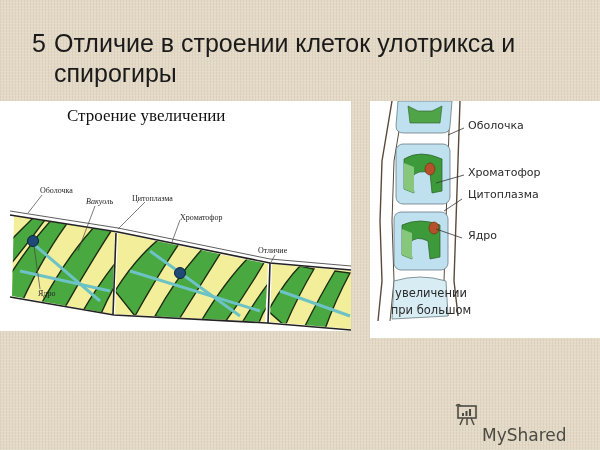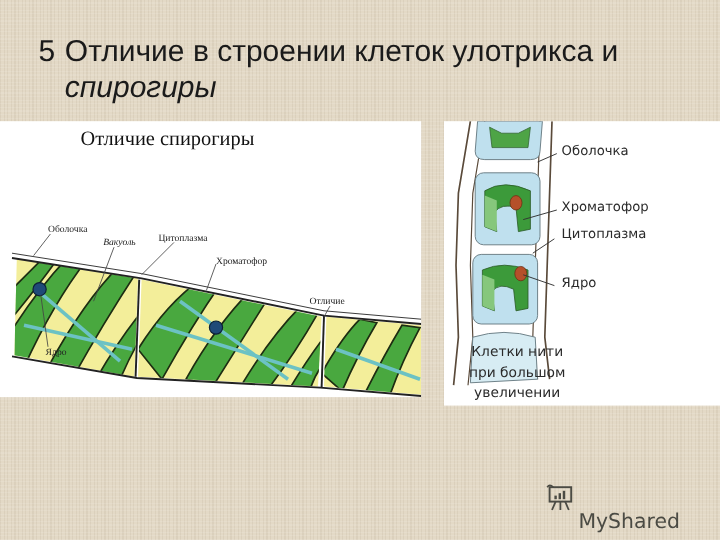--- a/index.html
+++ b/index.html
@@ -10,21 +10,21 @@
     background-image:
       repeating-linear-gradient(0deg, rgba(255,255,255,0.10) 0 1px, transparent 1px 3px),
       repeating-linear-gradient(90deg, rgba(120,100,70,0.08) 0 1px, transparent 1px 3px);
     font-family: "Liberation Sans", sans-serif;
   }
   .slide-title {
     position: absolute; left: 32px; top: 28px; width: 560px;
     font-size: 25px; line-height: 30px; color: #1a1a1a;
   }
   .slide-title .num { display: inline-block; width: 22px; }
-  .slide-title .line2 { padding-left: 22px; display: block; font-style: italic; }
+  .slide-title .line2 { padding-left: 22px; display: block; }
 
   .panel-left {
     position: absolute; left: 0; top: 101px; width: 351px; height: 230px;
     background: #ffffff;
   }
   .panel-left .ptitle {
     position: absolute; left: 67px; top: 5px;
     font-family: "Liberation Serif", serif; font-size: 17px; color: #111;
   }
   .panel-right {
@@ -56,21 +56,21 @@
 </style>
 </head>
 <body>
 
 <div class="slide-title">
   <span class="num">5</span><span>Отличие в строении клеток улотрикса и</span>
   <span class="line2">спирогиры</span>
 </div>
 
 <div class="panel-left">
-  <div class="ptitle">Отличие спирогиры</div>
+  <div class="ptitle">Строение увеличении</div>
 
   <svg width="351" height="230" viewBox="0 0 351 230">
     <defs>
       <clipPath id="c1">
           <path d="M14,115 L115,131 L112,213 L12,195 Z"></path>
         </clipPath>
       <clipPath id="c2">
           <path d="M118,132 L268,163 L265,221 L115,213 Z"></path>
         </clipPath>
       <clipPath id="c3">
@@ -161,23 +161,22 @@
       <line x1="66" y1="128" x2="92" y2="137"></line>
     </g>
   </svg>
 
   <div class="lbl-sans" style="left:98px;top:18px;">Оболочка</div>
   <div class="lbl-sans" style="left:98px;top:65px;">Хроматофор</div>
   <div class="lbl-sans" style="left:98px;top:87px;">Цитоплазма</div>
   <div class="lbl-sans" style="left:98px;top:128px;">Ядро</div>
 
   <div class="caption">
-    <div>Клетки нити</div>
+    <div>увеличении</div>
     <div>при большом</div>
-    <div>увеличении</div>
   </div>
 </div>
 
 <div class="logo">
   <svg width="24" height="24" viewBox="0 0 24 24" style="position:static">
     <rect x="3" y="3" width="18" height="12" fill="none" stroke="#4b4b44" stroke-width="1.6"></rect>
     <path d="M1,3 Q3,0 6,3" fill="none" stroke="#4b4b44" stroke-width="1.4"></path>
     <rect x="7" y="10" width="2" height="3" fill="#4b4b44"></rect>
     <rect x="10.5" y="8" width="2" height="5" fill="#4b4b44"></rect>
     <rect x="14" y="6" width="2" height="7" fill="#4b4b44"></rect>

